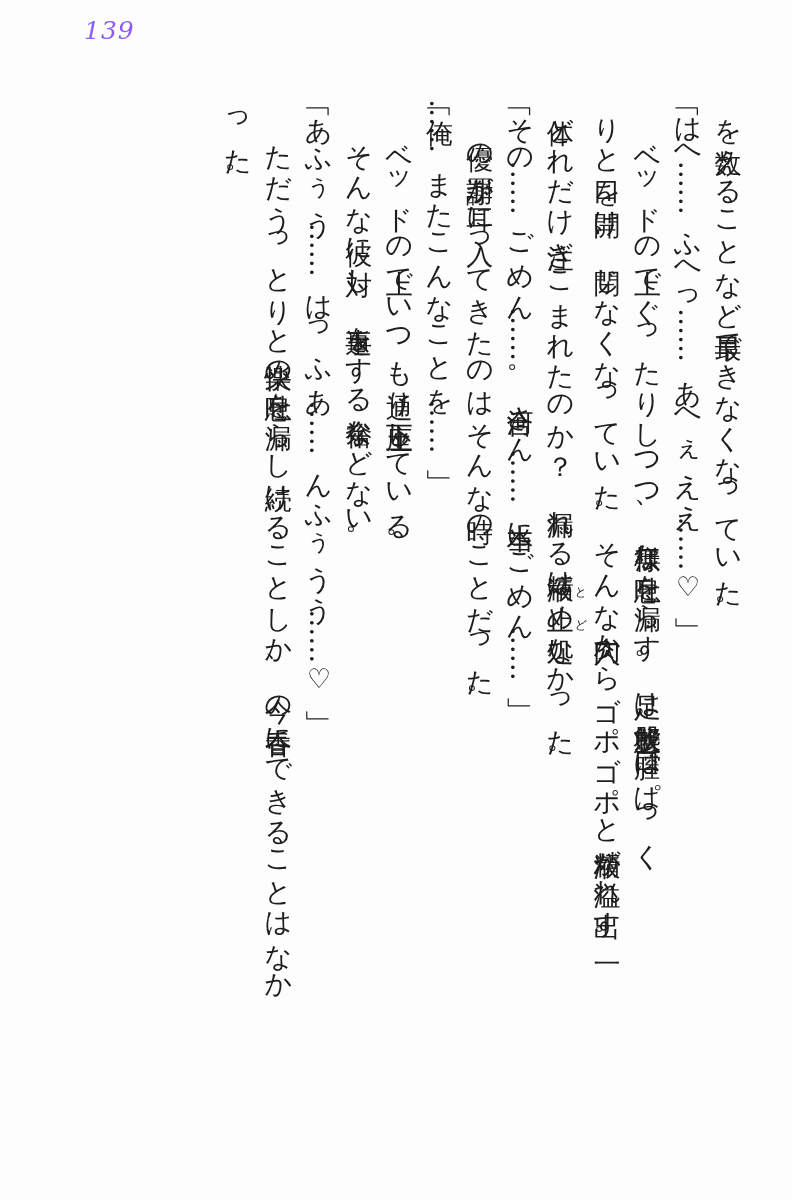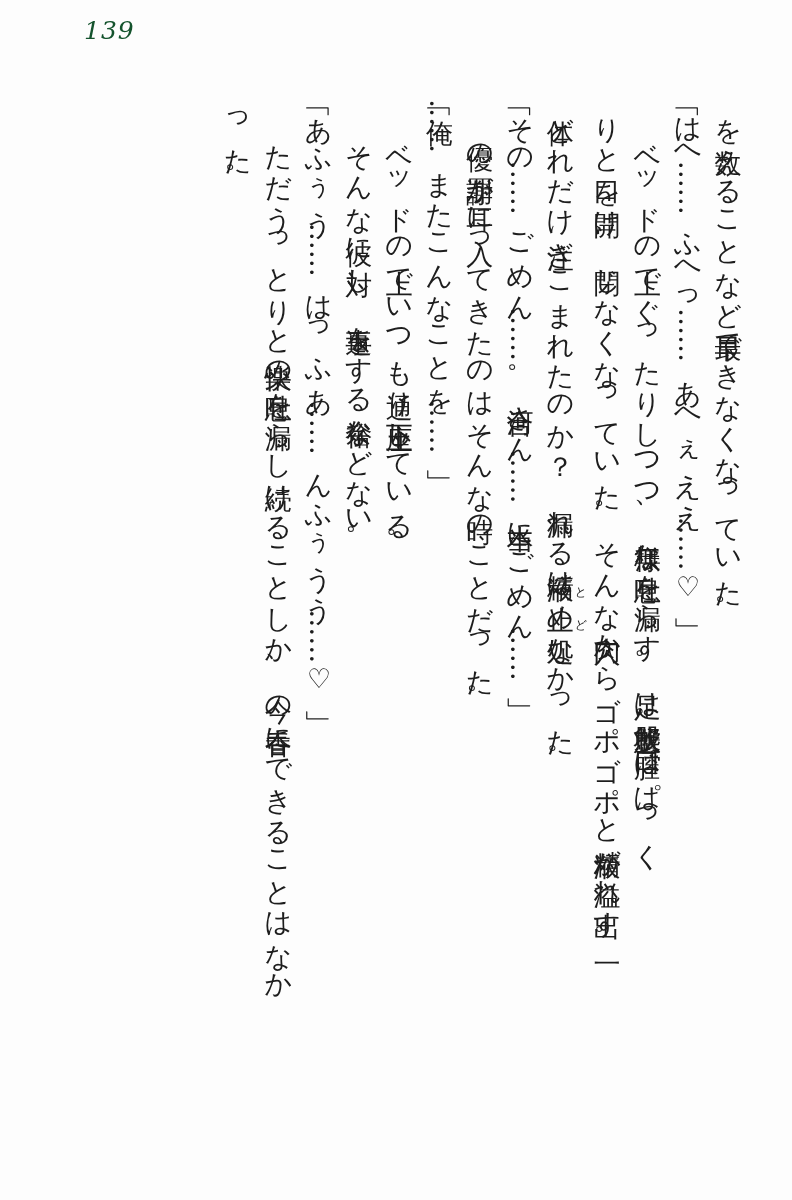--- a/index.html
+++ b/index.html
@@ -17,21 +17,21 @@
     background: var(--paper);
     overflow: hidden;
     font-family: "DejaVu Serif", "Liberation Serif", serif;
   }
   .page-number {
     position: absolute;
     left: 84px;
     top: 16px;
     font-size: 25px;
     font-style: italic;
-    color: #14532d;
+    color: #8b5cf6;
     letter-spacing: 1px;
   }
   .text-block {
     position: absolute;
     top: 99px;
     right: 44px;
     height: 1062px;
     writing-mode: vertical-rl;
     text-orientation: mixed;
     font-size: 27px;

